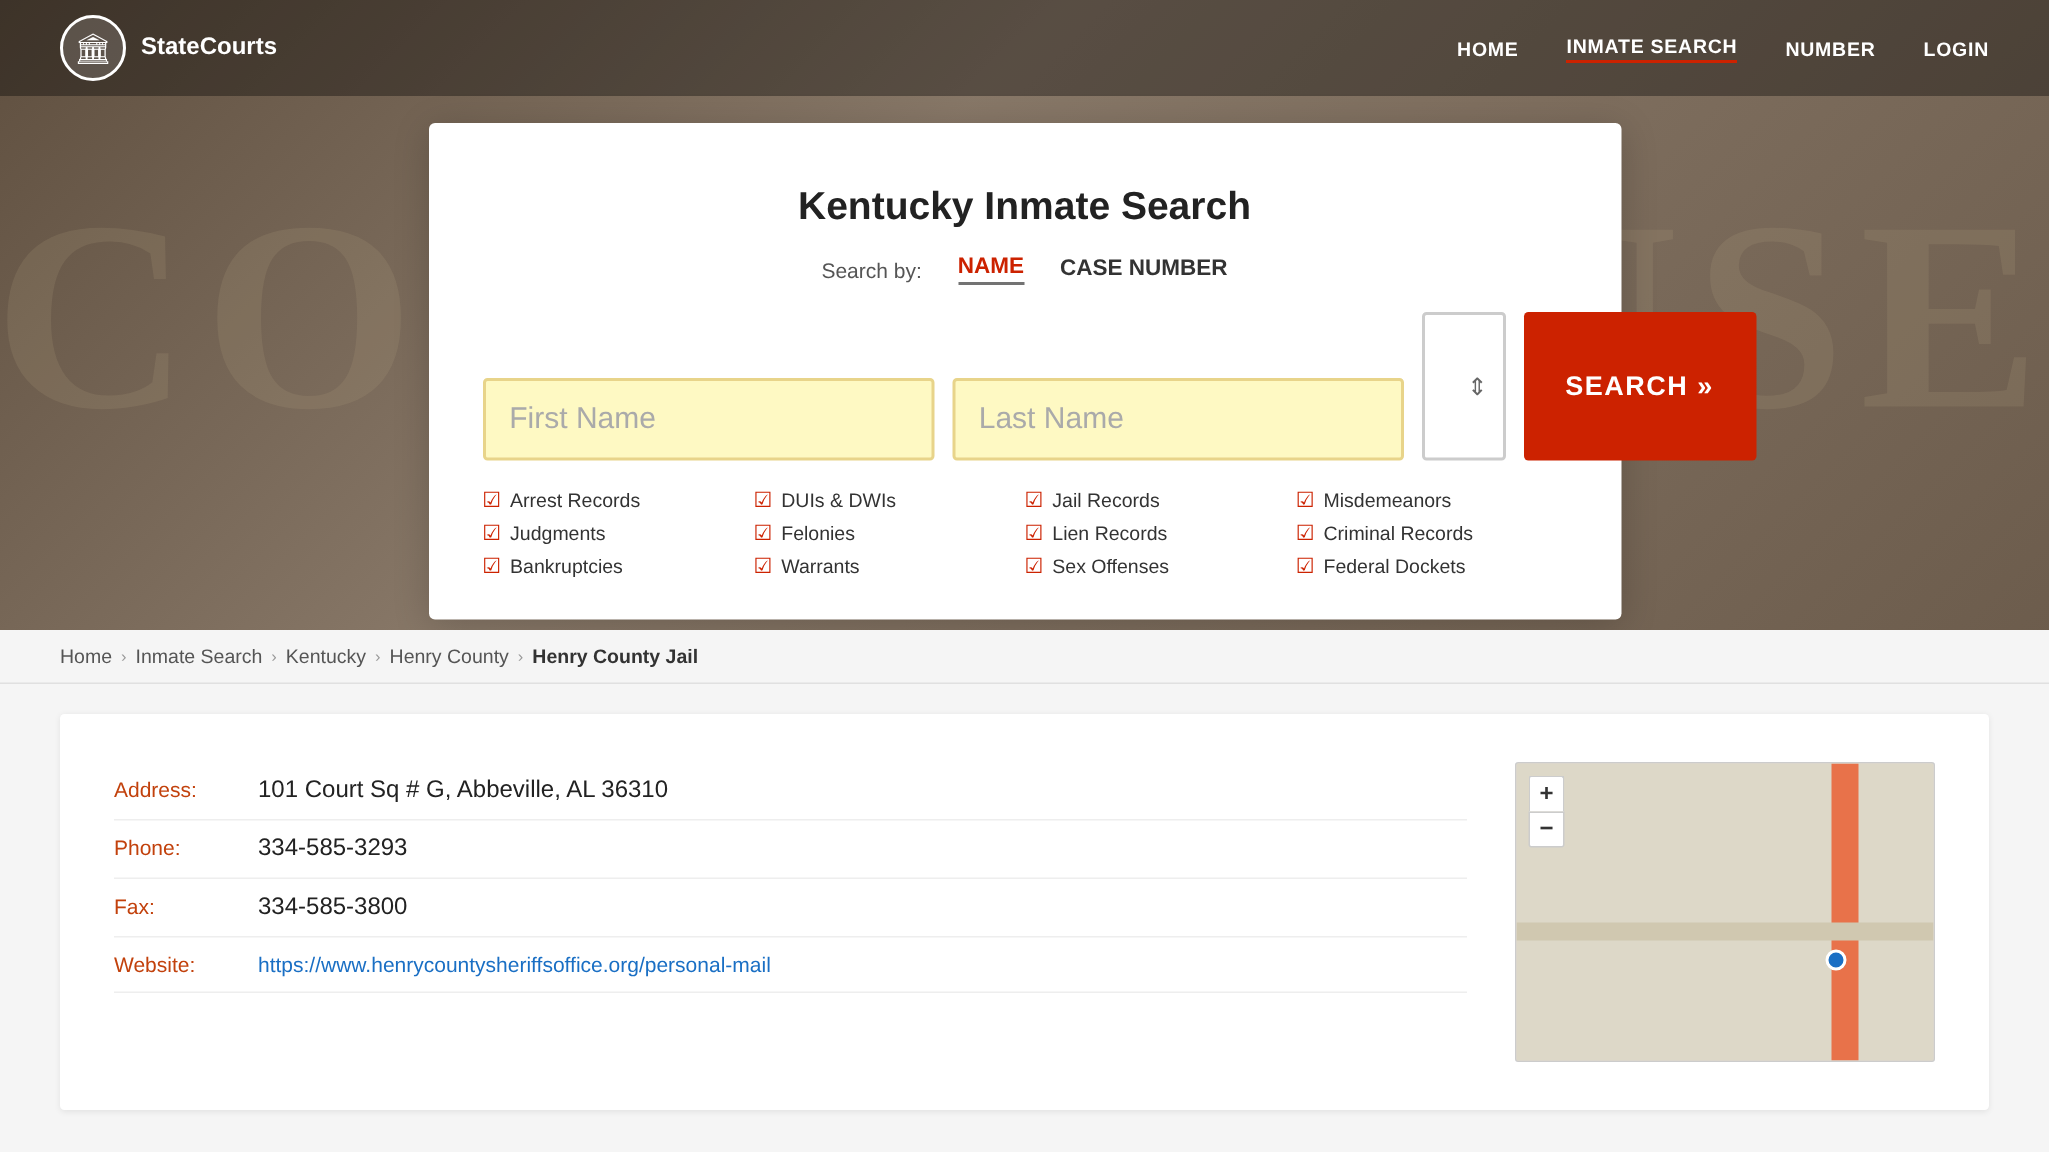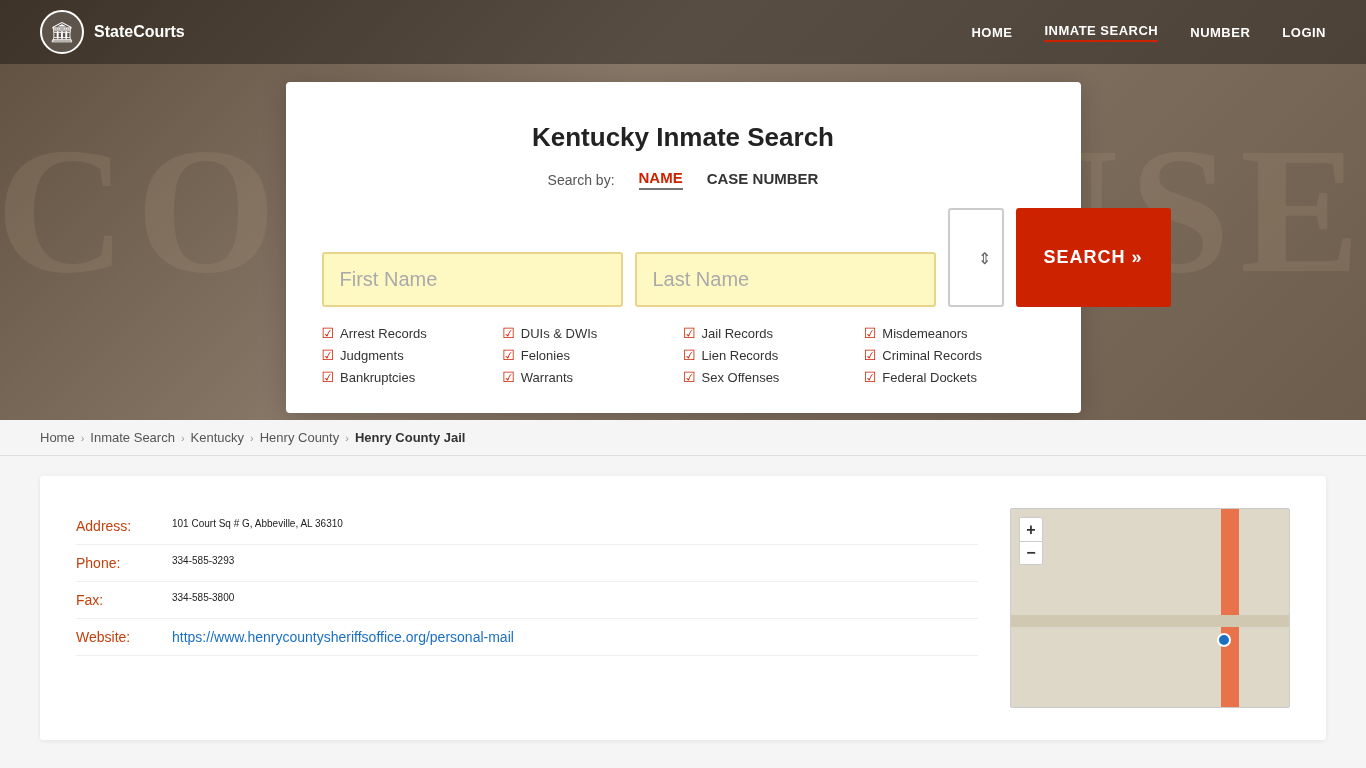--- a/index.html
+++ b/index.html
@@ -261,21 +261,21 @@
       padding: 10px 0;
       border-bottom: 1px solid #eee;
       gap: 16px;
     }
     .info-label {
       min-width: 80px;
       font-size: 14px;
       color: #c2410c;
     }
     .info-value {
-      font-size: 10px;
+      font-size: 16px;
       color: #222;
     }
     .info-link {
       color: #1a6fc4;
       text-decoration: none;
       font-size: 14px;
     }
 
     
     .map-container {

